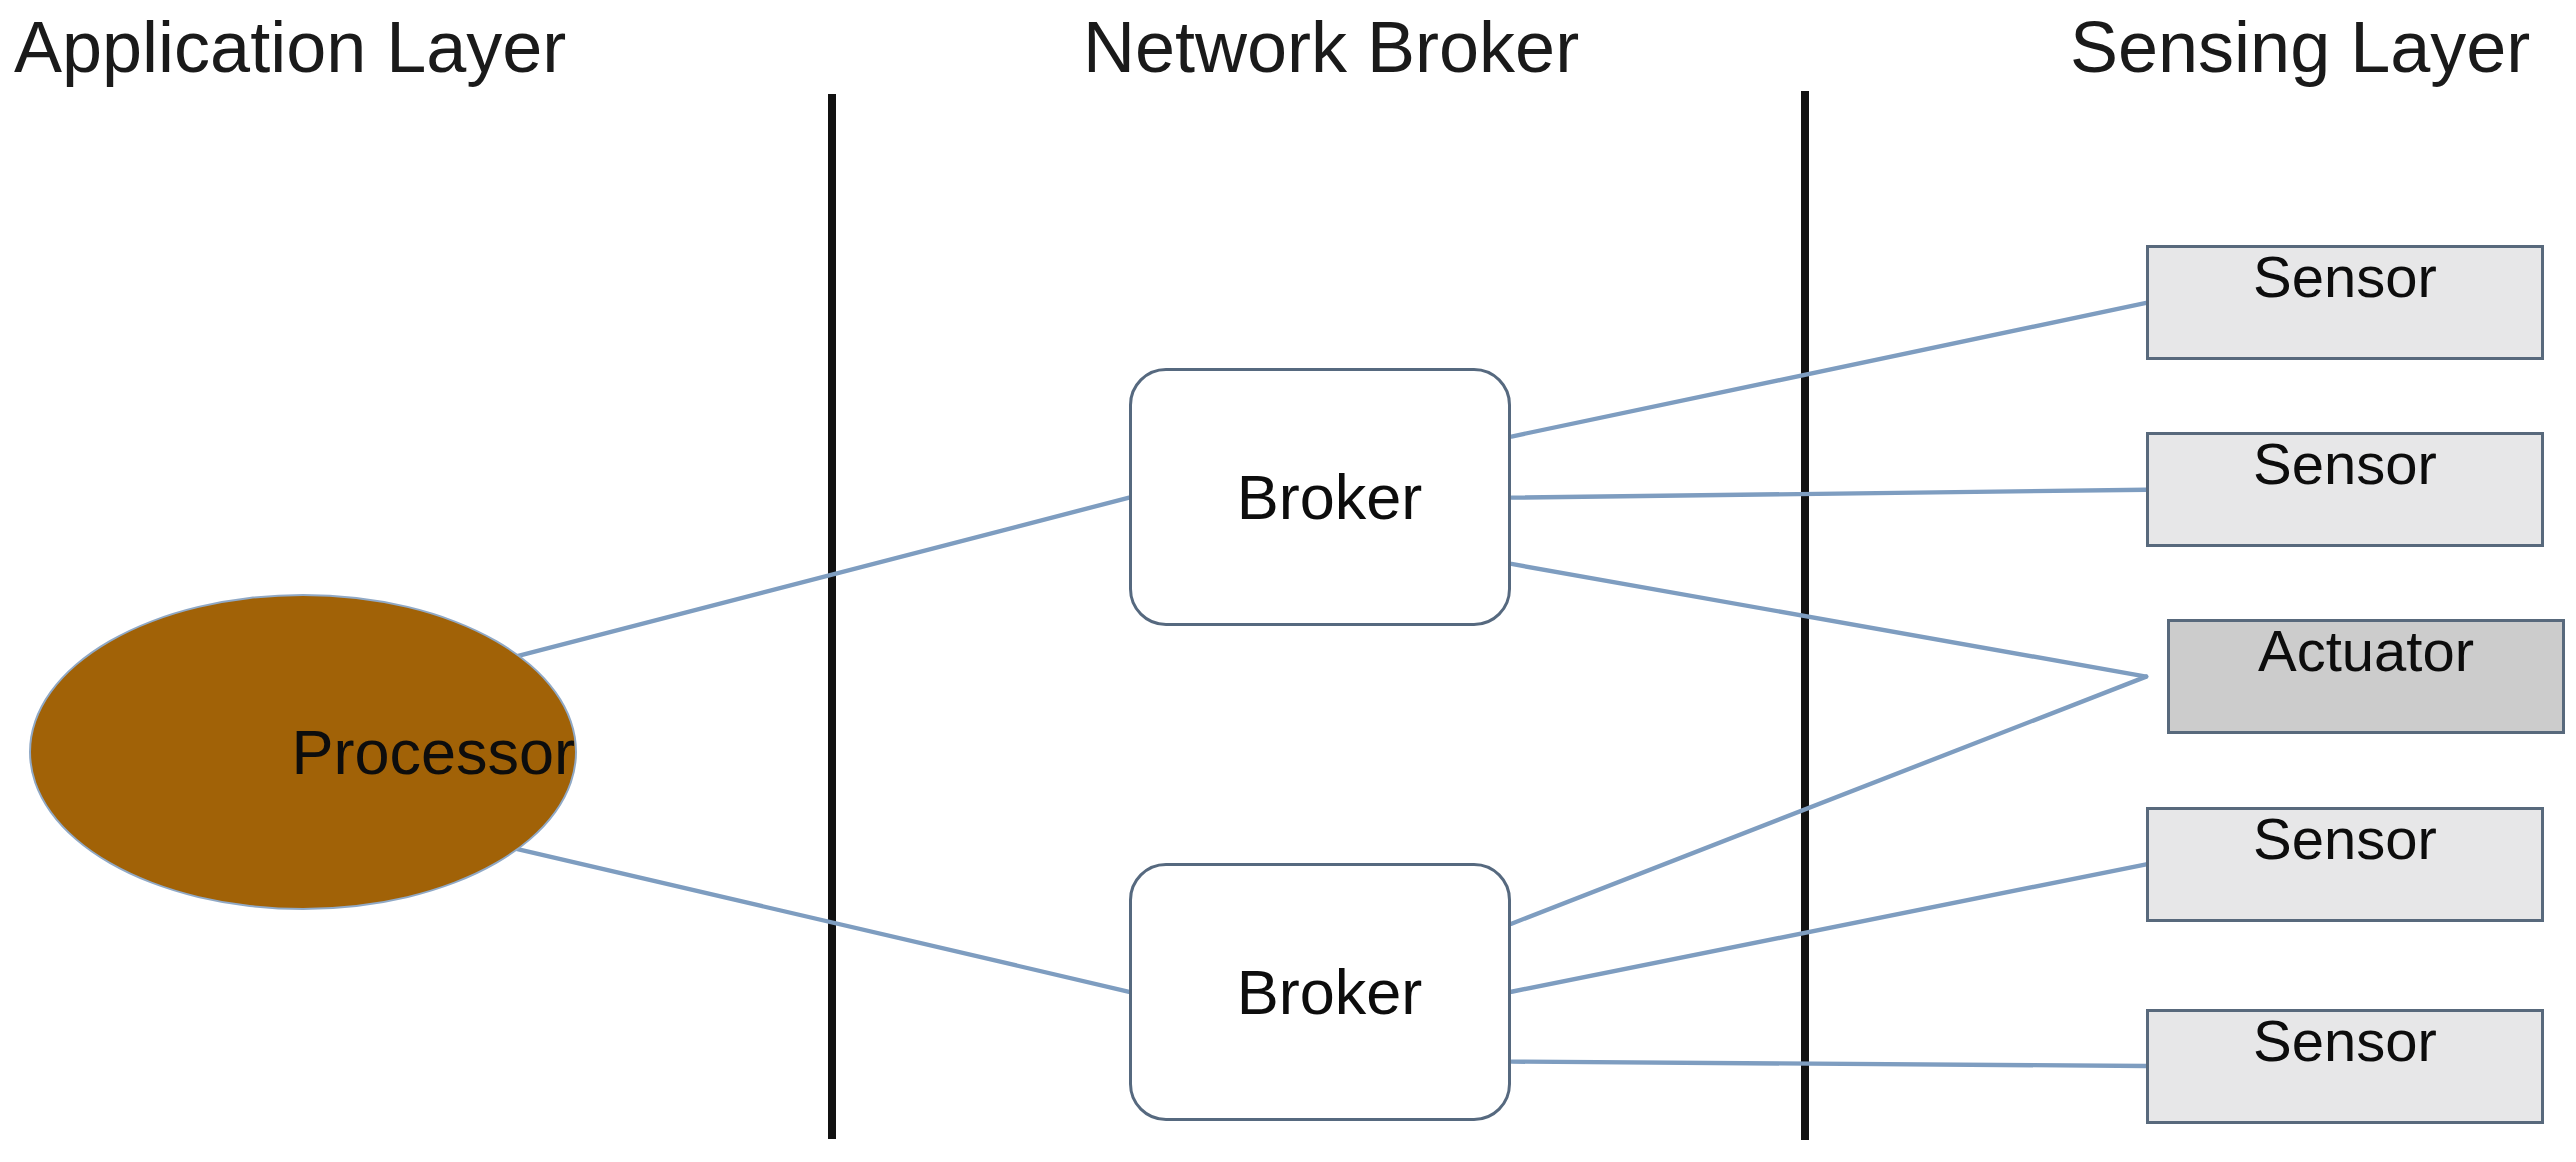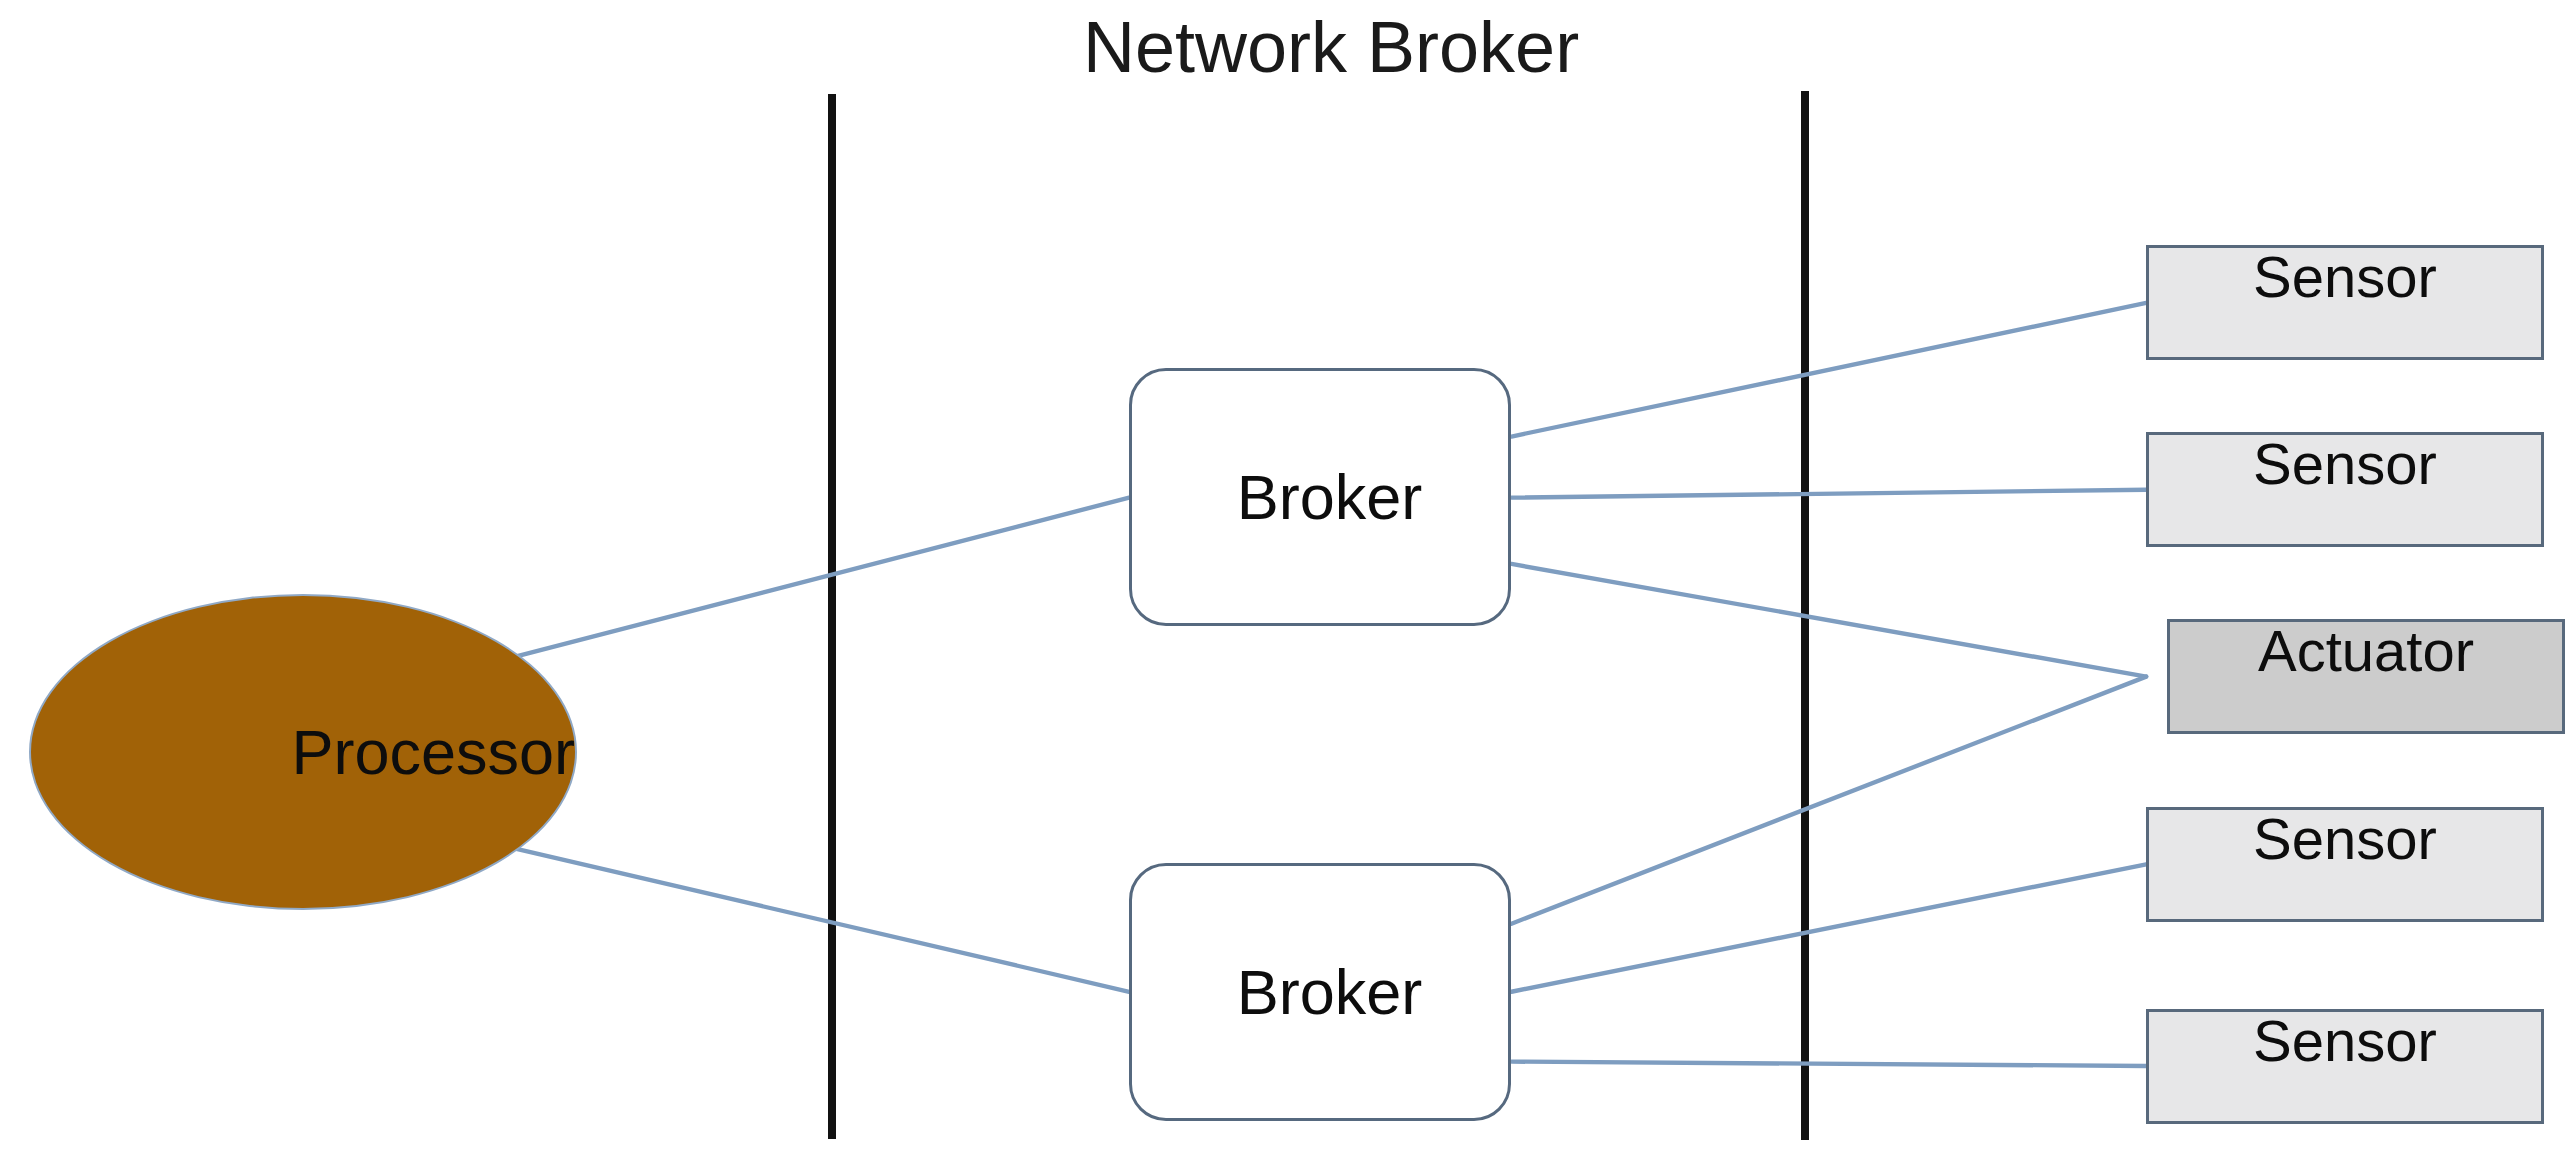--- a/index.html
+++ b/index.html
@@ -83,21 +83,23 @@
   #node-sensor-2 {top:432px;}
   #node-actuator {top:619px;}
   #node-sensor-3 {top:807px;}
   #node-sensor-4 {top:1009px;}
 </style>
 </head>
 <body>
 
 <div id="canvas">
 
+  <div class="layer-title" id="title-application">Application Layer</div>
   <div class="layer-title" id="title-network">Network Broker</div>
+  <div class="layer-title" id="title-sensing">Sensing Layer</div>
 
   <div class="divider" id="divider-1"></div>
   <div class="divider" id="divider-2"></div>
 
   <svg id="edges" viewBox="0 0 2950 1331" xmlns="http://www.w3.org/2000/svg">
     <g fill="none" stroke="#7e9dc0" stroke-width="5" stroke-linecap="round">
       <line x1="590" y1="752" x2="1293" y2="570"></line>
       <line x1="590" y1="972" x2="1293" y2="1136"></line>
 
       <line x1="1731" y1="500" x2="2458" y2="347"></line>

